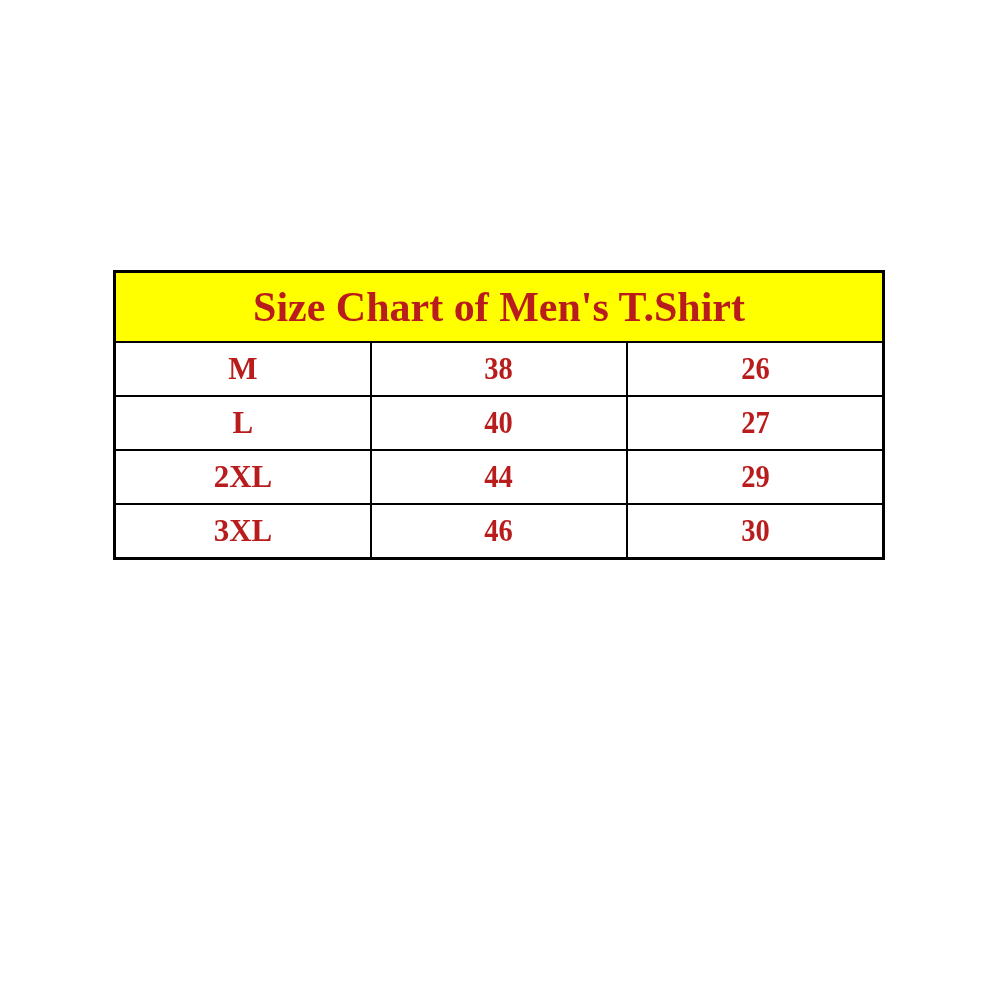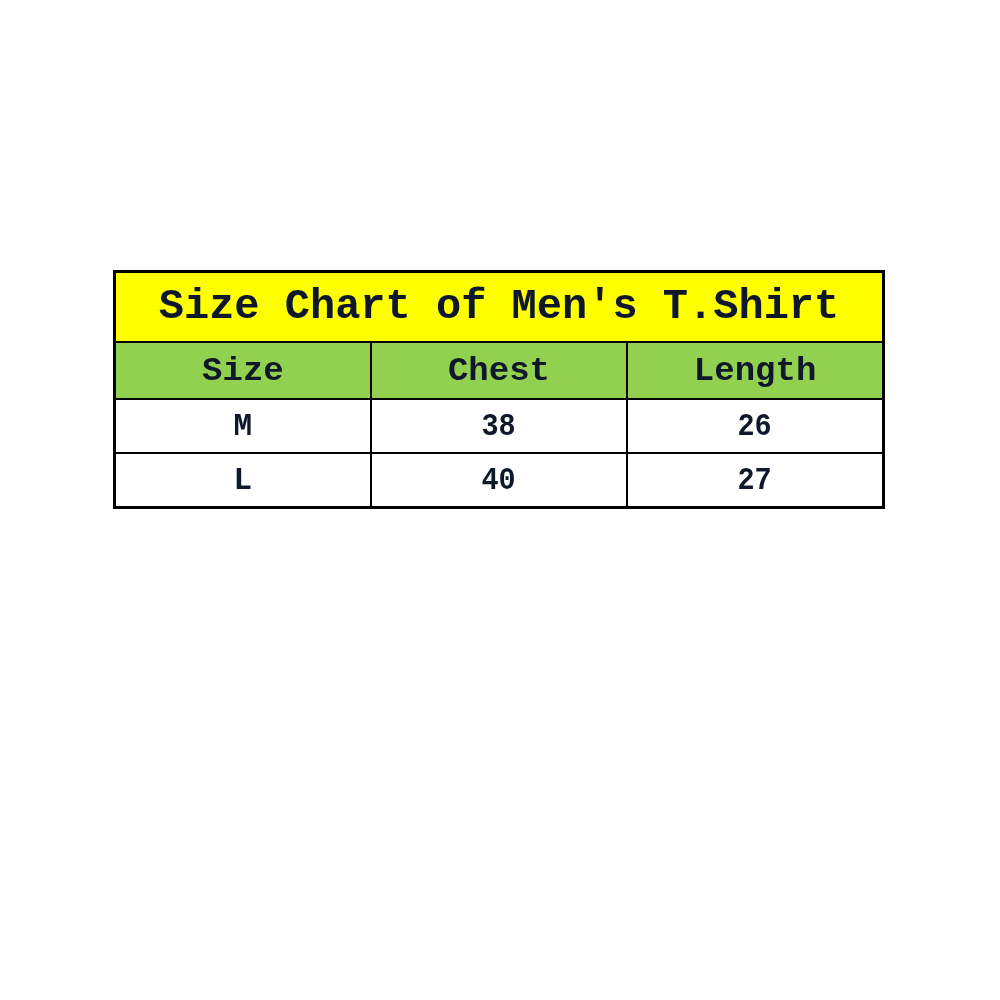--- a/index.html
+++ b/index.html
@@ -5,22 +5,22 @@
   html, body {
     margin: 0;
     padding: 0;
     background: #ffffff;
   }
   .canvas {
     position: relative;
     width: 1000px;
     height: 728px;
     background: #ffffff;
-    font-family: Liberation Mono, monospace;
-    color: #0f172a;
+    font-family: Liberation Serif, serif;
+    color: #b91c1c;
   }
   .size-table {
     position: absolute;
     left: 113px;
     top: 270px;
     width: 772px;
     border-collapse: collapse;
     table-layout: fixed;
   }
   .size-table td, .size-table th {
@@ -59,30 +59,35 @@
 </style>
 </head>
 <body>
 
 <div class="canvas">
   <table class="size-table">
     <tbody>
       <tr class="title-row">
         <td colspan="3">Size Chart of Men's T.Shirt</td>
       </tr>
-      <tr class="header-row">
-        <th class="col-size">Size</th>
-        <th class="col-chest">Chest</th>
-        <th class="col-length">Length</th>
-      </tr>
       <tr class="data-row">
         <td>M</td>
         <td><span class="num">38</span></td>
         <td><span class="num">26</span></td>
       </tr>
       <tr class="data-row">
         <td>L</td>
         <td><span class="num">40</span></td>
         <td><span class="num">27</span></td>
       </tr>
+      <tr class="data-row">
+        <td>2XL</td>
+        <td><span class="num">44</span></td>
+        <td><span class="num">29</span></td>
+      </tr>
+      <tr class="data-row">
+        <td>3XL</td>
+        <td><span class="num">46</span></td>
+        <td><span class="num">30</span></td>
+      </tr>
     </tbody>
   </table>
 </div>
 
 </body></html>

